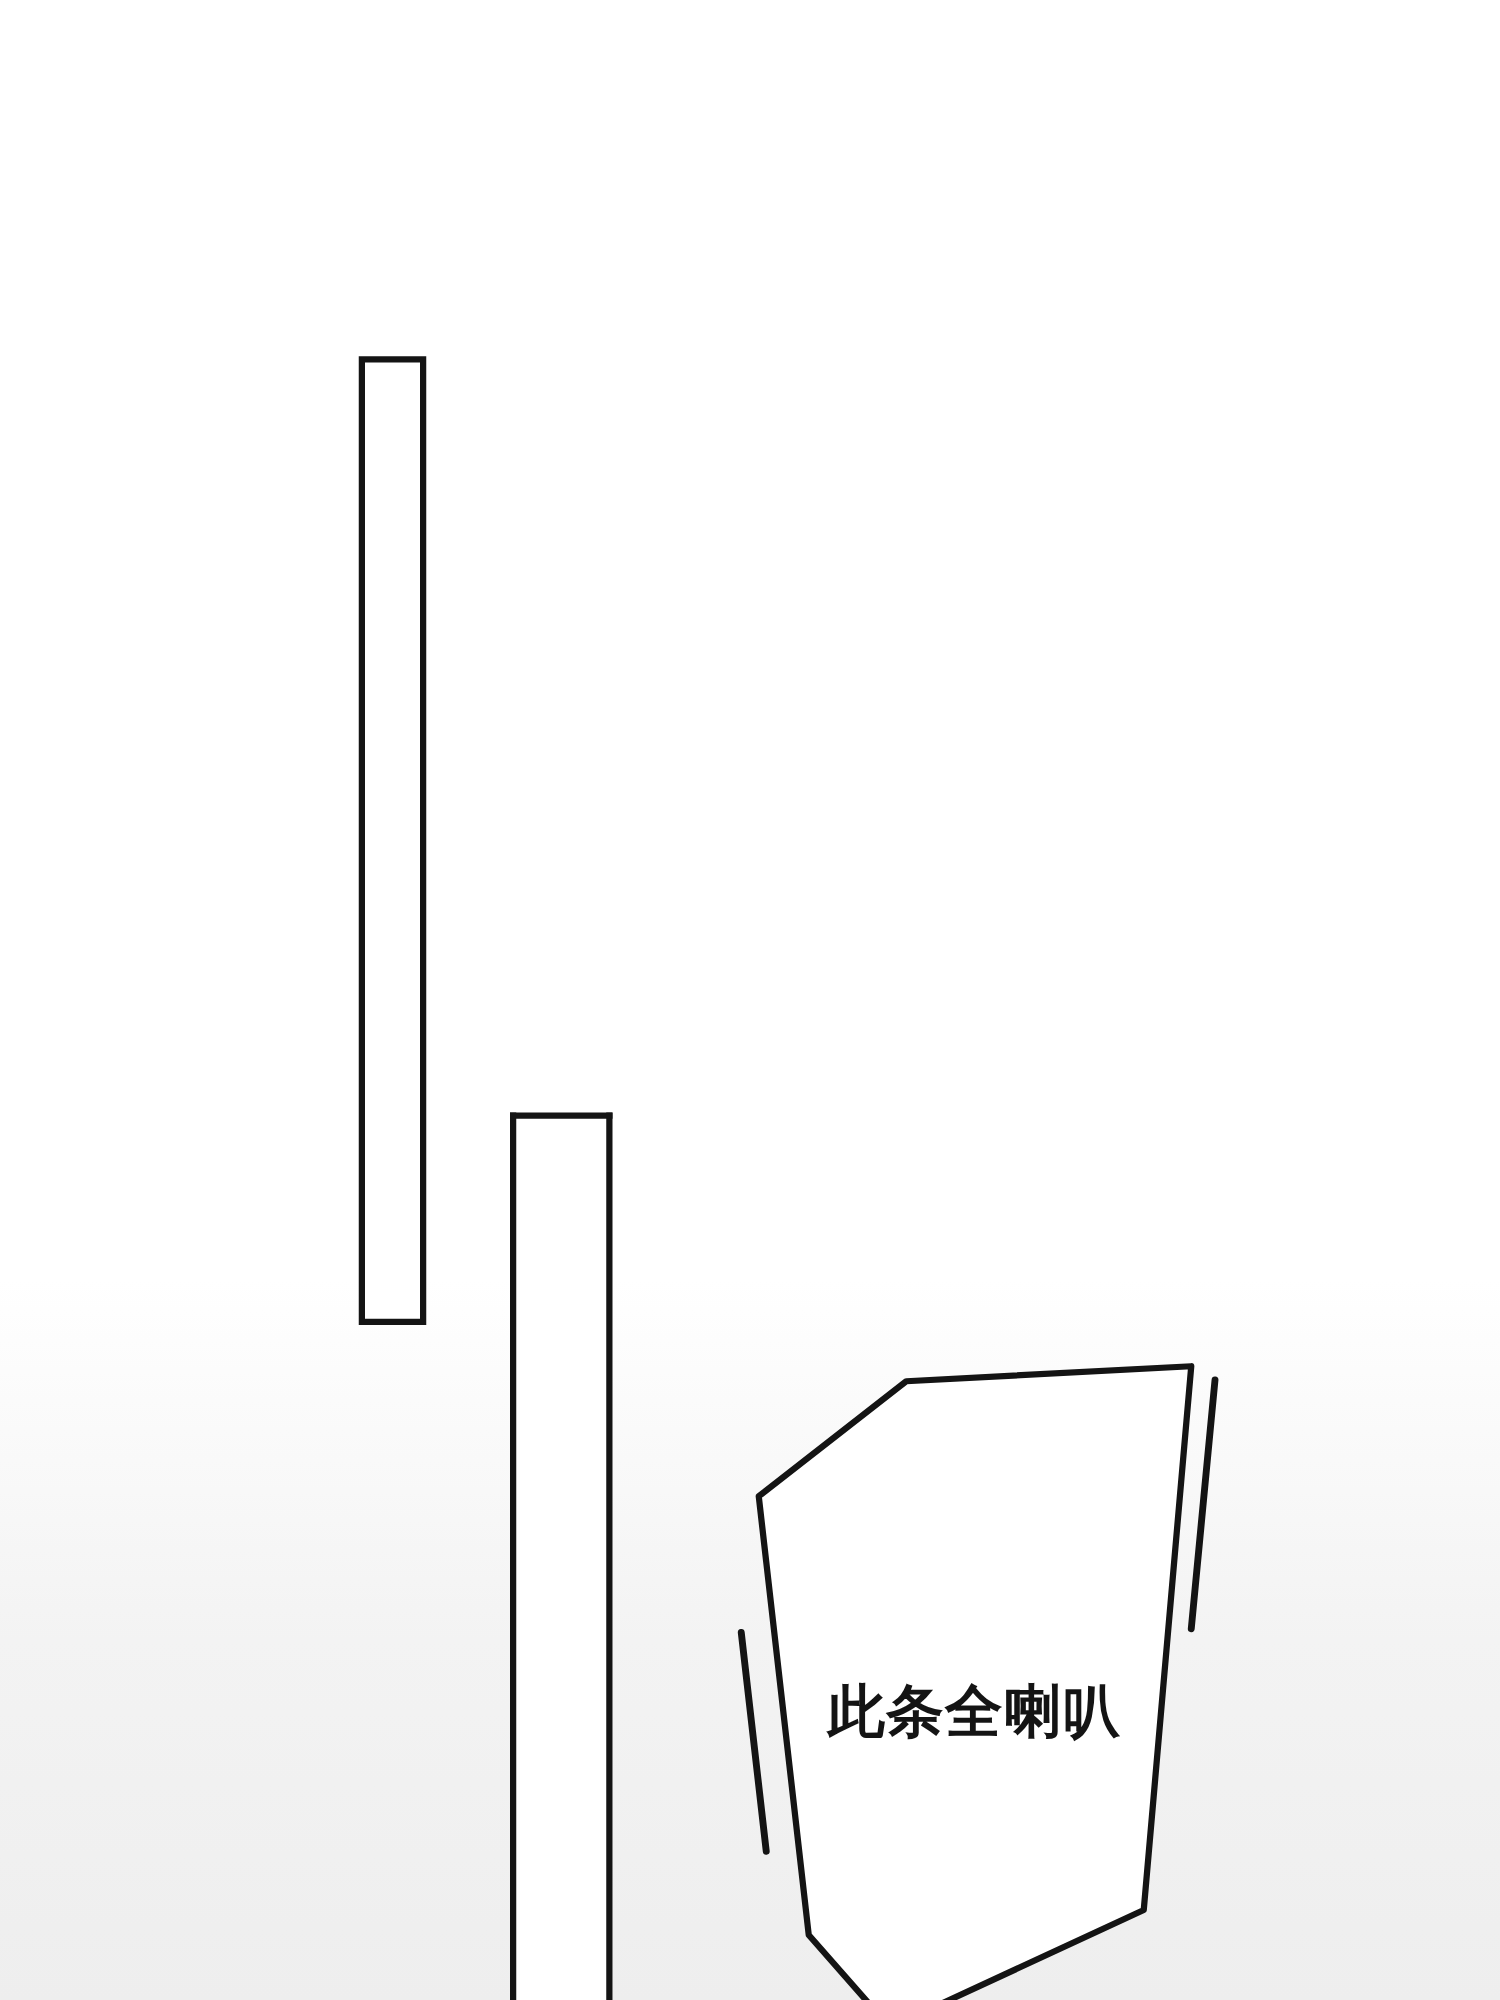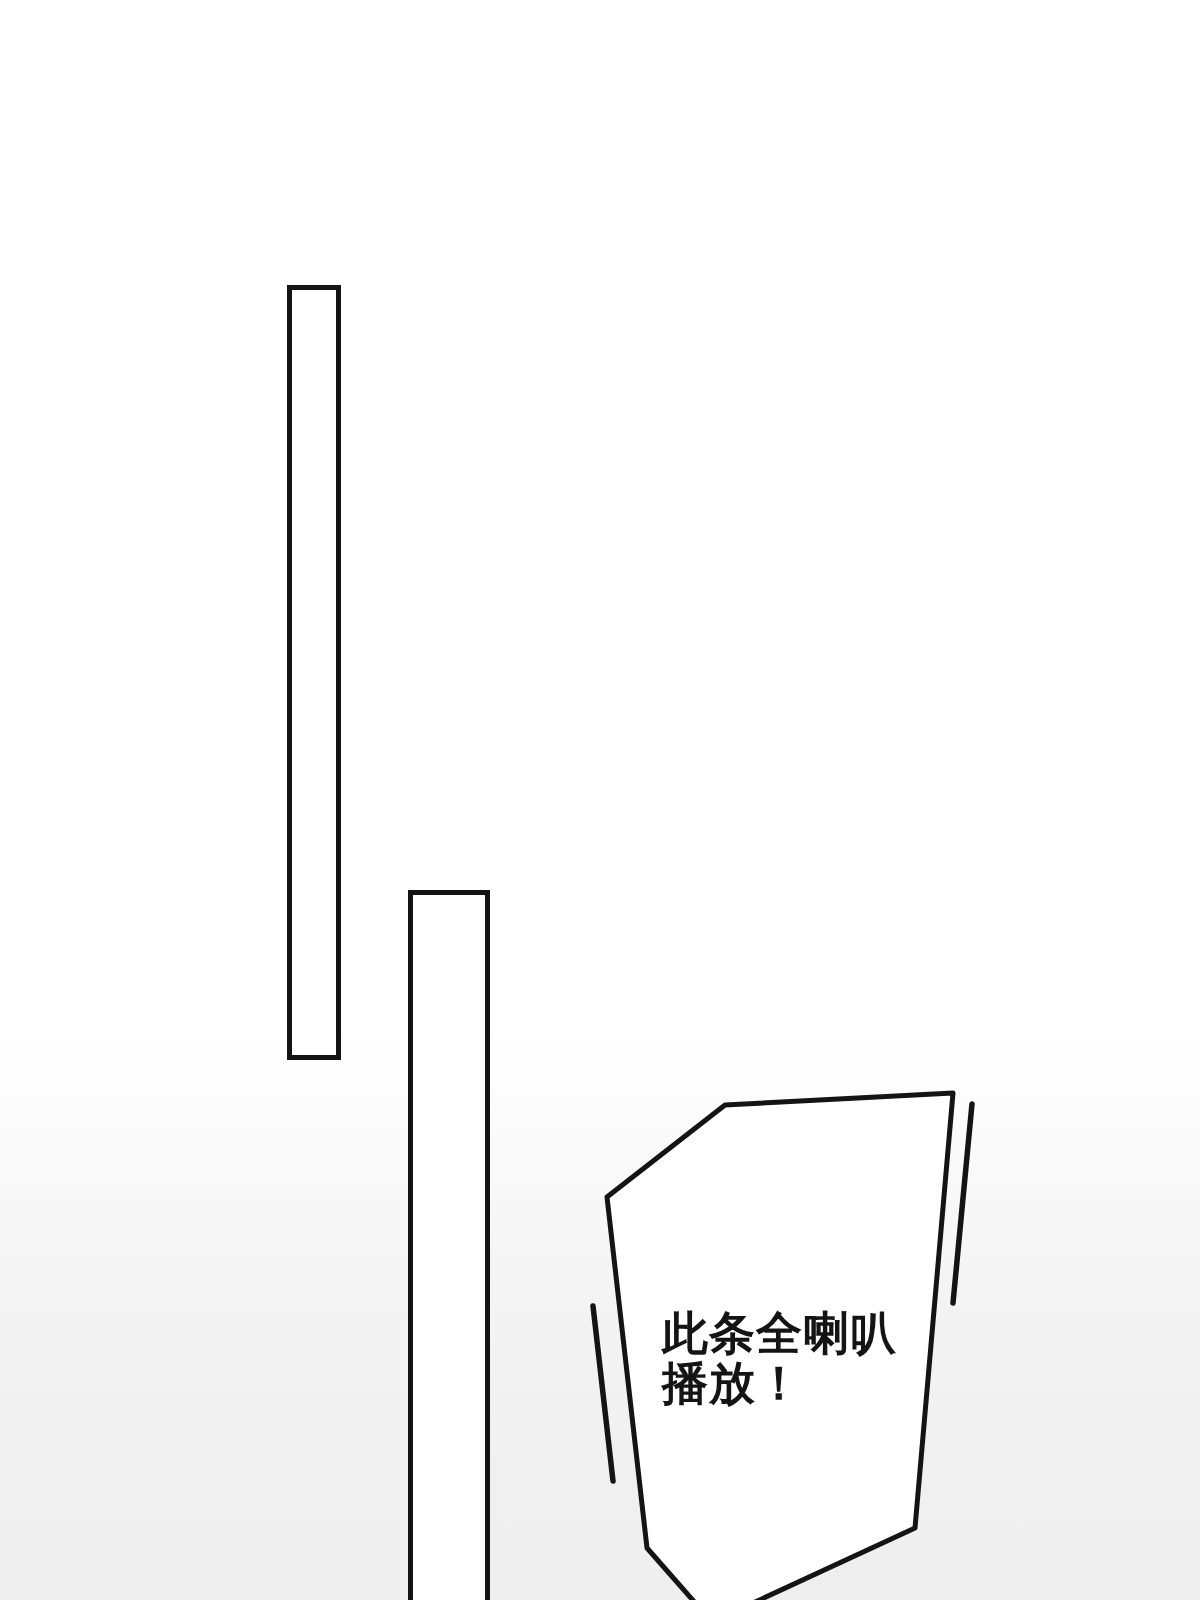--- a/index.html
+++ b/index.html
@@ -53,21 +53,21 @@
     stroke-linejoin: round;
   }
   .speed-line {
     stroke: var(--ink);
     stroke-width: 5.5;
     stroke-linecap: round;
   }
   .bubble-text {
     position: absolute;
     left: 662px;
-    top: 1308px;
+    top: 1344px;
     color: var(--ink);
     font-size: 46px;
     font-weight: 700;
     line-height: 50px;
     letter-spacing: 1px;
     white-space: nowrap;
   }
   .t-line { display: block; }
 </style>
 </head>
@@ -80,16 +80,15 @@
   <div class="bar bar-wide"></div>
 
   <svg class="overlay" viewBox="0 0 1200 1600" aria-hidden="true">
     <polygon class="bubble" points="607,1197 725,1105 953,1093 915,1528 712,1622 647,1548"></polygon>
     <line class="speed-line" x1="972" y1="1104" x2="953" y2="1303"></line>
     <line class="speed-line" x1="593" y1="1306" x2="613" y2="1481"></line>
   </svg>
 
   <div class="bubble-text">
     <span class="t-line">此条全喇叭</span>
-    <span class="t-line">播放！</span>
   </div>
 
 </div>
 
 </body></html>

